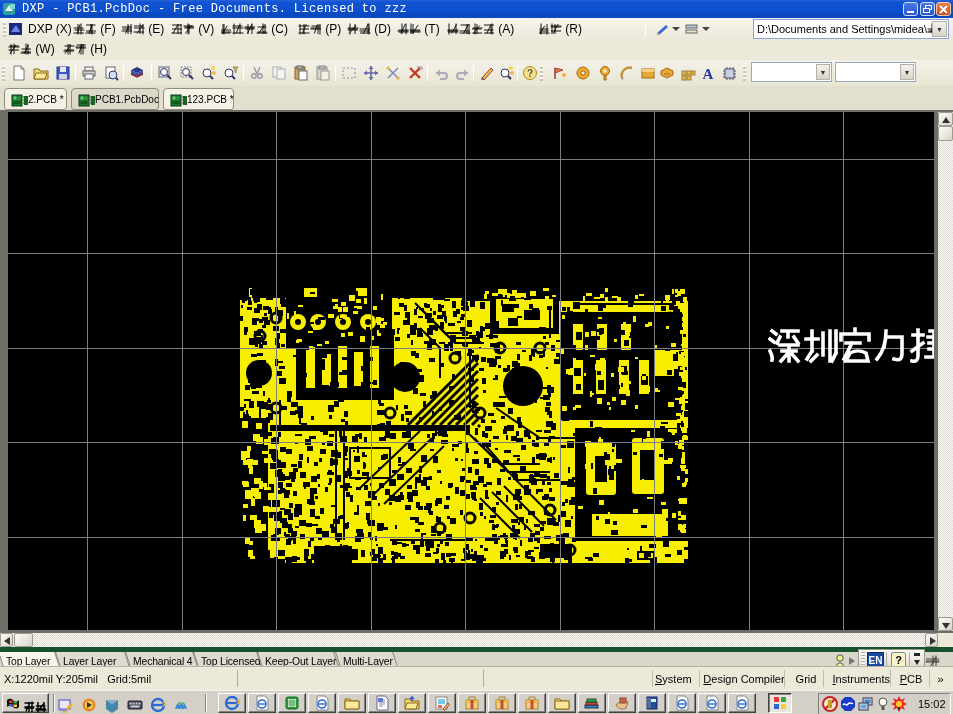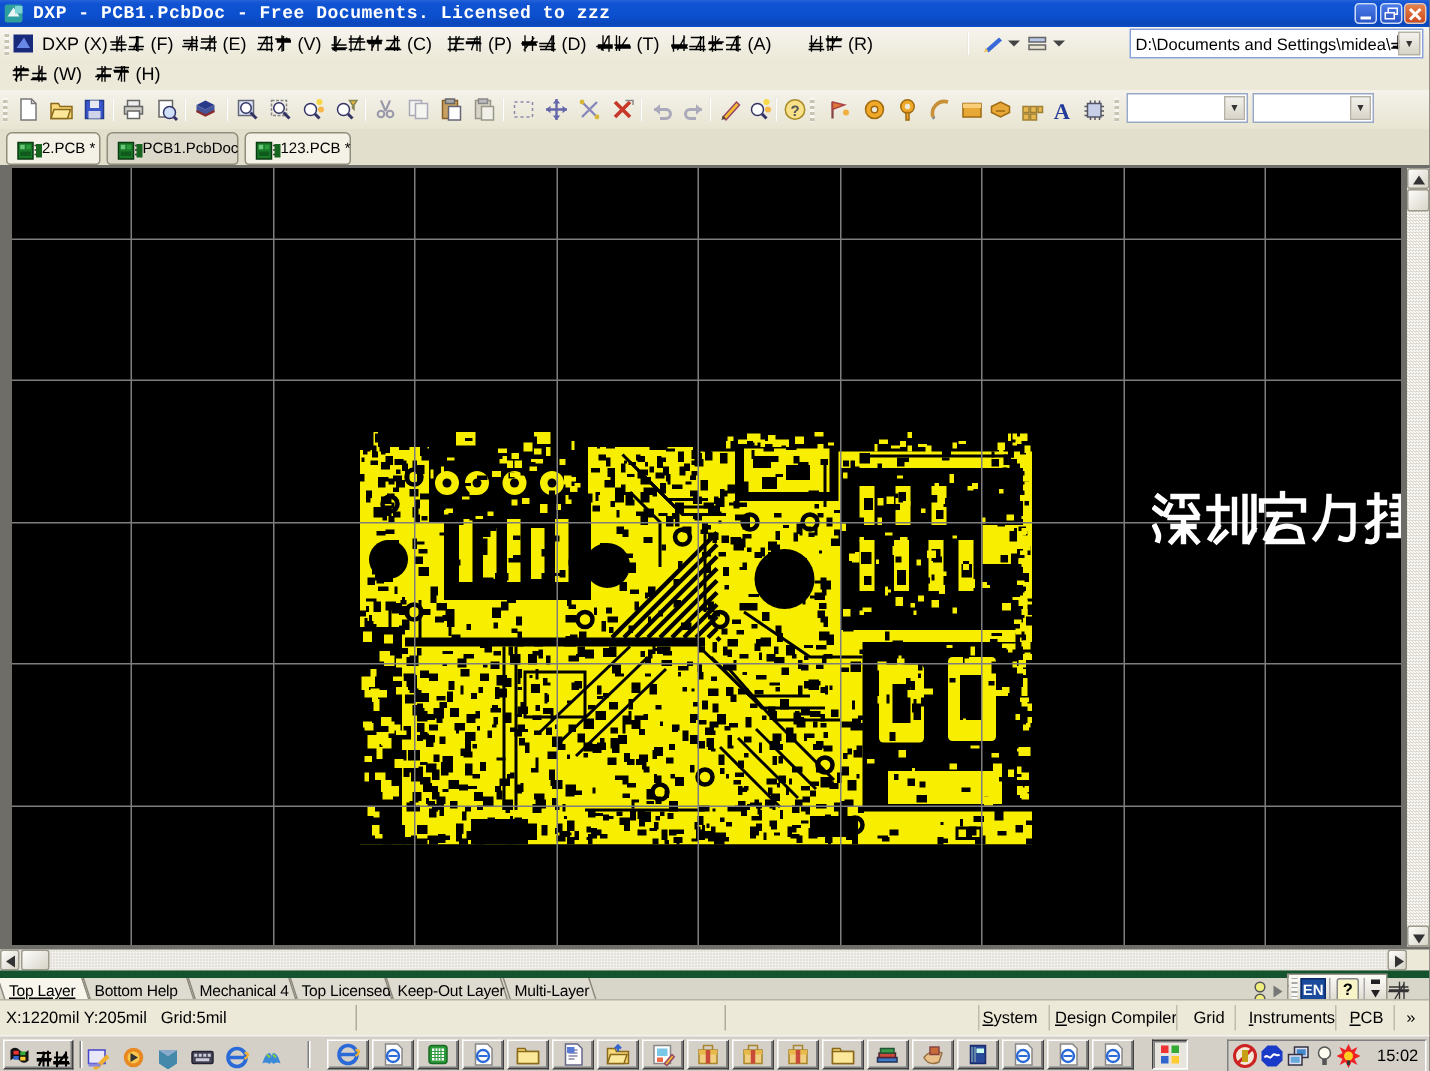--- a/index.html
+++ b/index.html
@@ -8,21 +8,21 @@
 .mitem{position:absolute;top:4px;font-size:12px;color:#000;white-space:nowrap}
 .scrbtn{position:absolute;background:linear-gradient(135deg,#fdfdfb,#d8d4c8);border:1px solid #9f9b8d;border-radius:2px}
 .arr{position:absolute;width:0;height:0}
 </style></head><body>
 <div class="abs" style="left:0;top:0;width:953px;height:18px;background:linear-gradient(180deg,#2964d8 0%,#1b5ad6 6%,#1053d2 15%,#0c50d0 55%,#0a46ba 90%,#0c4fc6 100%)">
 <svg class="abs" style="left:3px;top:2px" width="14" height="14">
       <rect x="0" y="1" width="12" height="12" rx="2" fill="#2e9e9e"></rect>
       <path d="M2 9l4-6 4 6z" fill="#e8f4f4"></path>
       <rect x="7" y="2" width="5" height="5" fill="#7fd4d4"></rect>
     </svg>
-<div class="abs" style="left:22px;top:2px;font-family:'Liberation Mono',monospace;font-size:12px;font-weight:bold;color:#fff;letter-spacing:.35px">DXP - PCB1.PcbDoc - Free Documents. Licensed to zzz</div>
+<div class="abs" style="left:22px;top:2px;font-family:'Liberation Mono',monospace;font-size:12px;font-weight:normal;color:#fff;letter-spacing:.35px">DXP - PCB1.PcbDoc - Free Documents. Licensed to zzz</div>
 <div class="abs" style="left:903px;top:2px;width:15px;height:14px;background:linear-gradient(#4a7ae8,#2a55c8);border:1px solid #cfdcf8;border-radius:3px">
       <div class="abs" style="left:3px;top:8px;width:7px;height:2px;background:#fff"></div>
     </div>
 <div class="abs" style="left:920px;top:2px;width:15px;height:14px;background:linear-gradient(#4a7ae8,#2a55c8);border:1px solid #cfdcf8;border-radius:3px">
       <div class="abs" style="left:4px;top:2px;width:7px;height:5px;border:1px solid #fff"></div>
       <div class="abs" style="left:2px;top:5px;width:7px;height:5px;border:1px solid #fff;background:#3a62cf"></div>
     </div>
 <div class="abs" style="left:936px;top:2px;width:15px;height:14px;background:linear-gradient(#e8824a,#cc4a20);border:1px solid #f0c8b0;border-radius:3px">
       <svg class="abs" style="left:2px;top:2px" width="9" height="9">
         <path d="M1 1L8 8M8 1L1 8" stroke="#fff" stroke-width="2"></path>
@@ -496,21 +496,21 @@
 <div class="scrbtn" style="left:14px;top:0;width:19px;height:14px"></div>
 <div class="scrbtn" style="left:925px;top:0;width:13px;height:14px">
       <div class="arr" style="left:4px;top:3px;border:4px solid transparent;border-left:6px solid #333;border-right:none"></div>
     </div>
 </div>
 <div class="abs" style="left:938px;top:633px;width:15px;height:14px;background:#ece9d8"></div>
 <div class="abs" style="left:0;top:647px;width:953px;height:19px;background:#d8d5c9;border-top:5px solid #14532d">
 <div class="abs" style="left:1px;top:0;width:57px;height:18px;background:#f7f5ec;transform:skewX(18deg);border:1px solid #8a877a;border-top:none"></div>
 <div class="abs" style="left:6px;top:4px;font-size:10.4px;letter-spacing:-.15px;text-decoration:underline;white-space:nowrap">Top Layer</div>
 <div class="abs" style="left:58px;top:0;width:70px;height:18px;background:#dedbd0;transform:skewX(18deg);border:1px solid #8a877a;border-top:none"></div>
-<div class="abs" style="left:63px;top:4px;font-size:10.4px;letter-spacing:-.15px;white-space:nowrap">Bottom Help</div>
+<div class="abs" style="left:63px;top:4px;font-size:10.4px;letter-spacing:-.15px;white-space:nowrap">Layer Layer</div>
 <div class="abs" style="left:128px;top:0;width:68px;height:18px;background:#dedbd0;transform:skewX(18deg);border:1px solid #8a877a;border-top:none"></div>
 <div class="abs" style="left:133px;top:4px;font-size:10.4px;letter-spacing:-.15px;white-space:nowrap">Mechanical 4</div>
 <div class="abs" style="left:196px;top:0;width:64px;height:18px;background:#dedbd0;transform:skewX(18deg);border:1px solid #8a877a;border-top:none"></div>
 <div class="abs" style="left:201px;top:4px;font-size:10.4px;letter-spacing:-.15px;white-space:nowrap">Top Licensed</div>
 <div class="abs" style="left:260px;top:0;width:77px;height:18px;background:#dedbd0;transform:skewX(18deg);border:1px solid #8a877a;border-top:none"></div>
 <div class="abs" style="left:265px;top:4px;font-size:10.4px;letter-spacing:-.15px;white-space:nowrap">Keep-Out Layer</div>
 <div class="abs" style="left:338px;top:0;width:58px;height:18px;background:#dedbd0;transform:skewX(18deg);border:1px solid #8a877a;border-top:none"></div>
 <div class="abs" style="left:343px;top:4px;font-size:10.4px;letter-spacing:-.15px;white-space:nowrap">Multi-Layer</div>
 <svg class="abs" style="left:835px;top:2px" width="12" height="16">
       <circle cx="5" cy="4" r="3.2" fill="#f0f080" stroke="#555"></circle>

